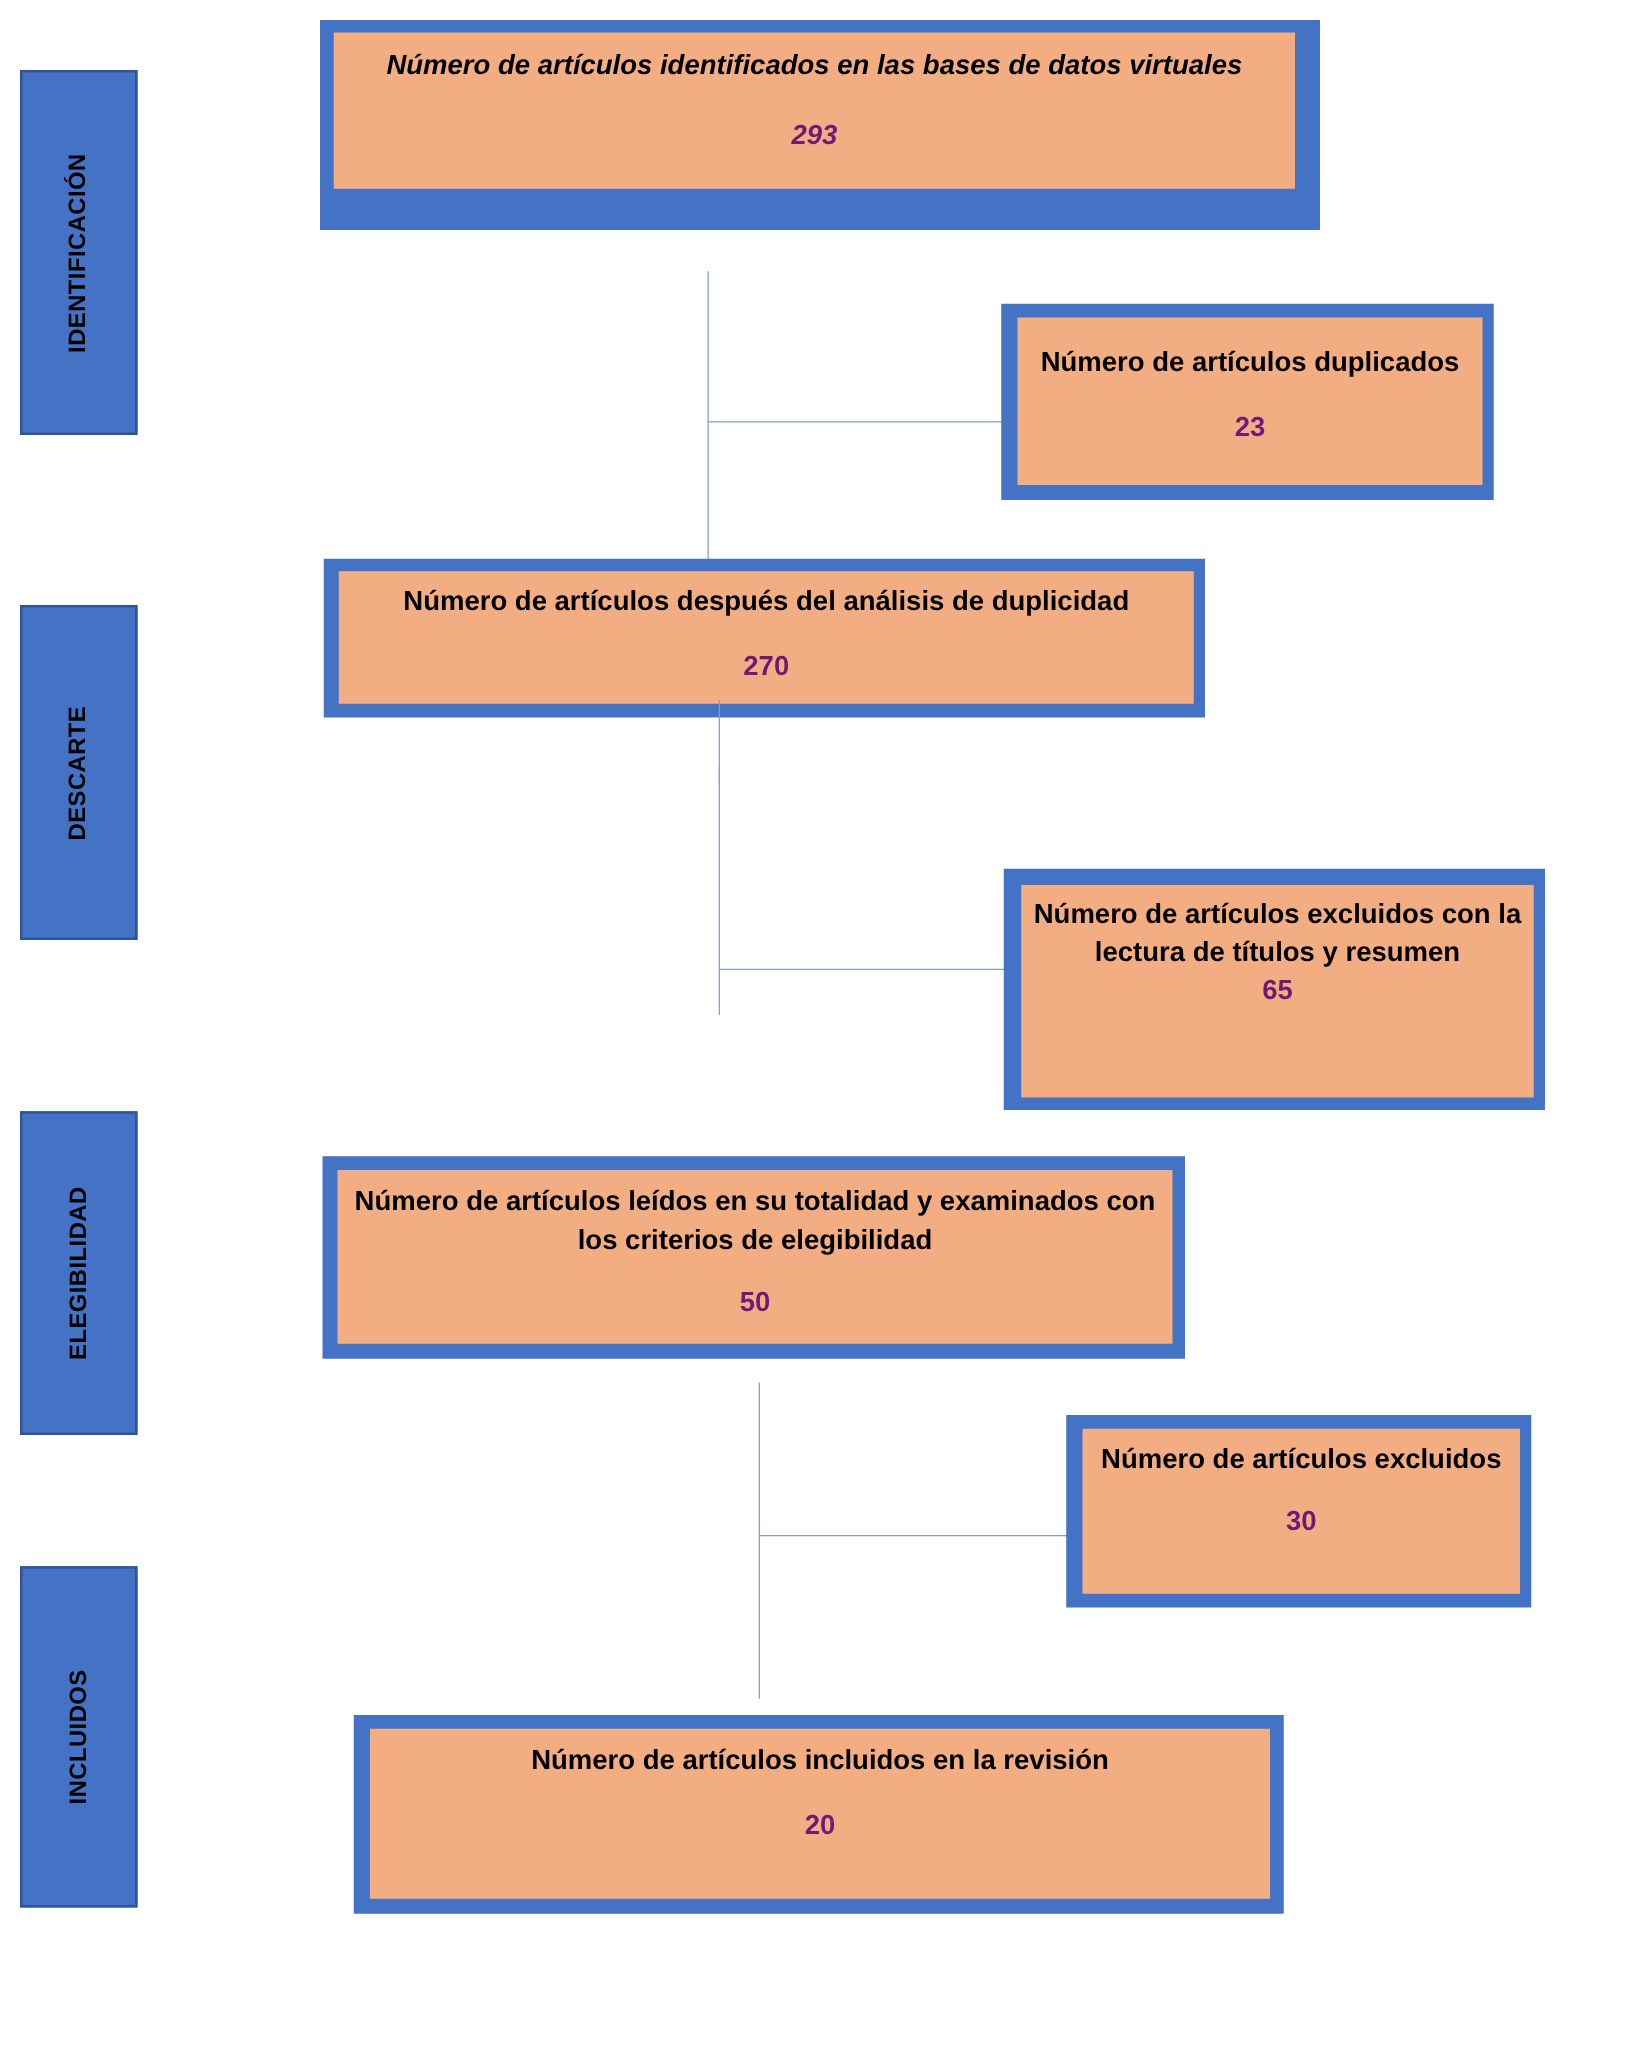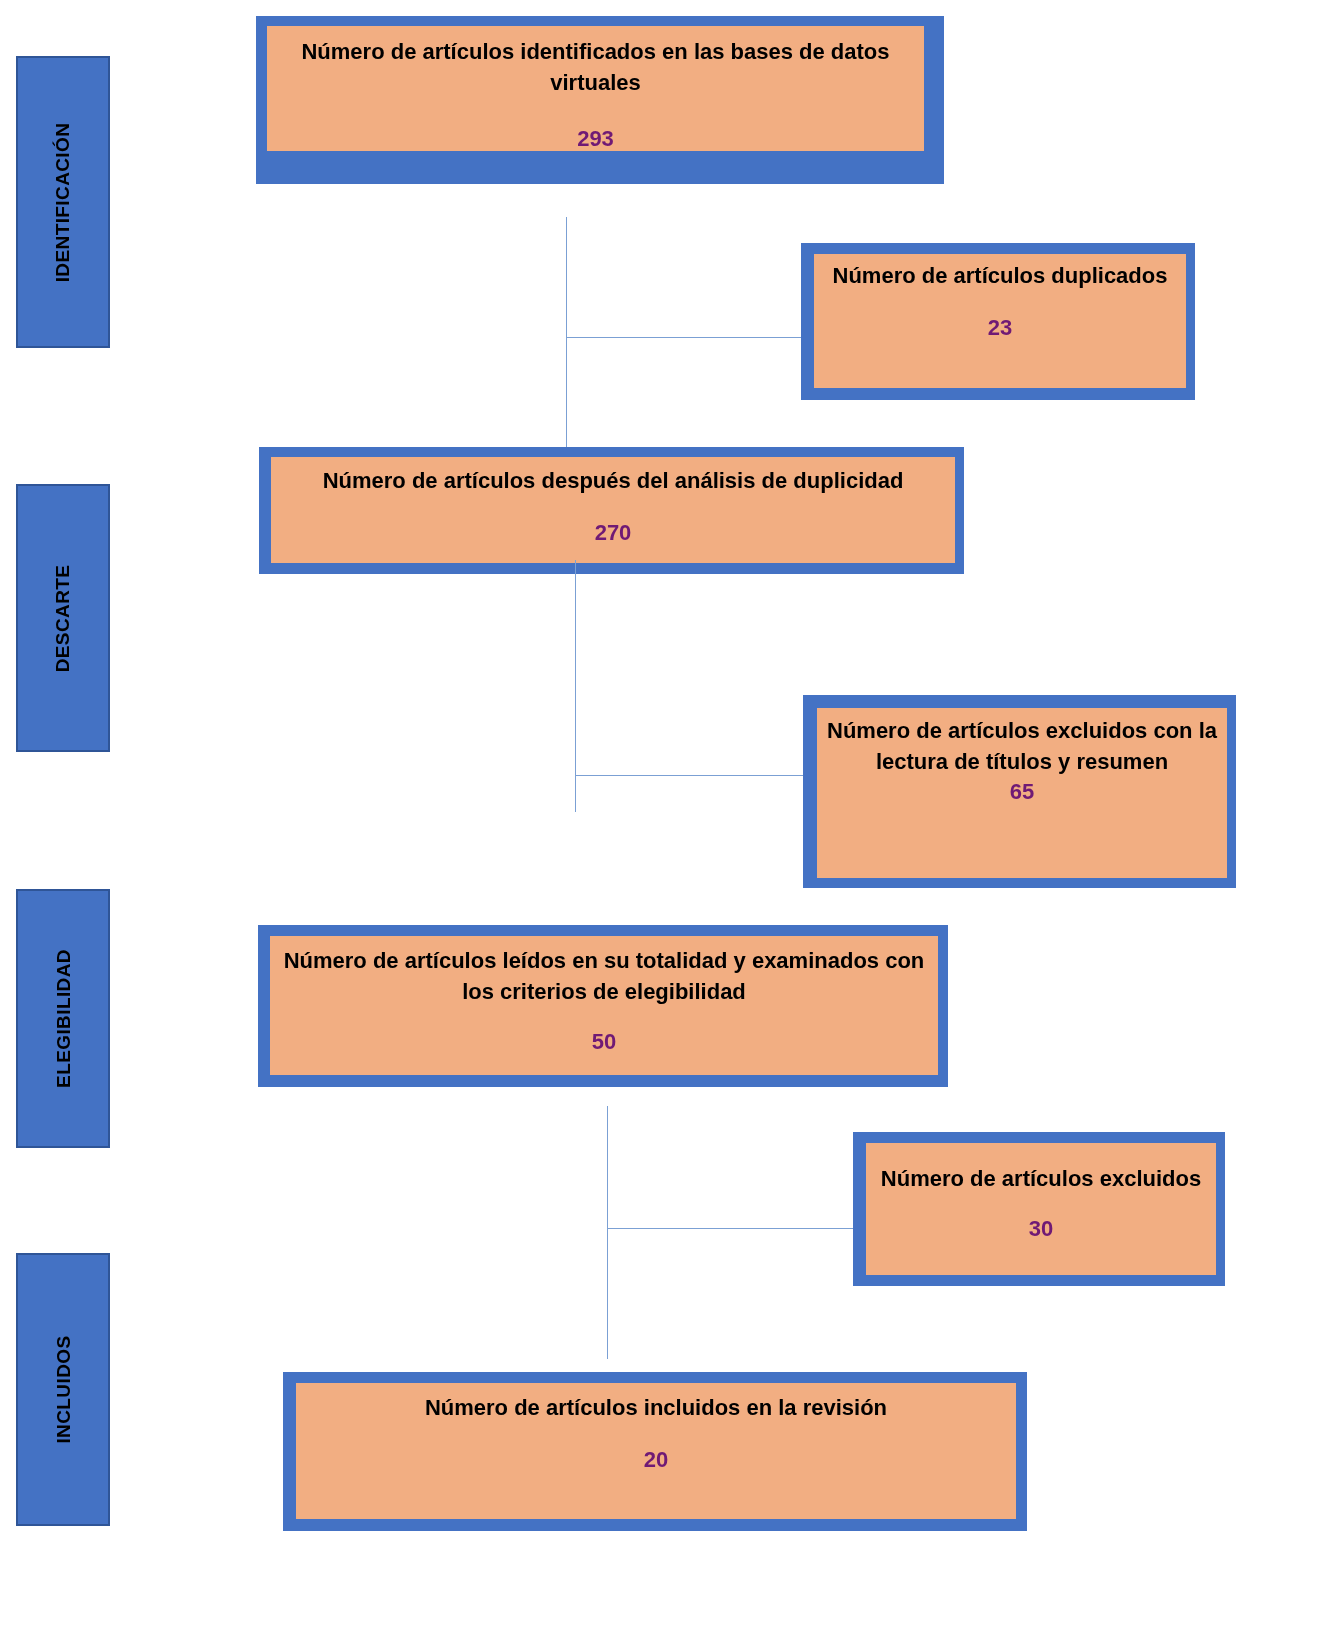--- a/index.html
+++ b/index.html
@@ -116,29 +116,29 @@
   <div class="conn-v" style="left:566px; top:217px; height:248px;"></div>
   <div class="conn-h" style="left:566px; top:337px; width:237px;"></div>
 
   <div class="conn-v conn-over" style="left:575px; top:560px; height:68px;"></div>
   <div class="conn-v" style="left:575px; top:612px; height:200px;"></div>
   <div class="conn-h" style="left:575px; top:775px; width:232px;"></div>
 
   <div class="conn-v" style="left:607px; top:1106px; height:253px;"></div>
   <div class="conn-h" style="left:607px; top:1228px; width:248px;"></div>
 
-  <div class="node" style="left:256px; top:16px; width:688px; height:168px;">
+  <div class="node" style="left:256px; top:16px; width:800px; height:168px;font-style:italic;">
     <div class="node-fill" style="left:11px; top:10px; right:20px; bottom:33px; padding-top:10px;">
       <div class="node-text">Número de artículos identificados en las bases de datos virtuales</div>
       <div class="node-count" style="margin-top:28px;">293</div>
     </div>
   </div>
 
   <div class="node" style="left:801px; top:243px; width:394px; height:157px;">
-    <div class="node-fill" style="left:13px; top:11px; right:9px; bottom:12px; padding-top:6px;">
+    <div class="node-fill" style="left:13px; top:11px; right:9px; bottom:12px; padding-top:20px;">
       <div class="node-text">Número de artículos duplicados</div>
       <div class="node-count" style="margin-top:24px;">23</div>
     </div>
   </div>
 
   <div class="node" style="left:259px; top:447px; width:705px; height:127px;">
     <div class="node-fill" style="left:12px; top:10px; right:9px; bottom:11px; padding-top:8px;">
       <div class="node-text">Número de artículos después del análisis de duplicidad</div>
       <div class="node-count" style="margin-top:24px;">270</div>
     </div>
@@ -152,21 +152,21 @@
   </div>
 
   <div class="node" style="left:258px; top:925px; width:690px; height:162px;">
     <div class="node-fill" style="left:12px; top:11px; right:10px; bottom:12px; padding-top:9px;">
       <div class="node-text">Número de artículos leídos en su totalidad y examinados con los criterios de elegibilidad</div>
       <div class="node-count" style="margin-top:22px;">50</div>
     </div>
   </div>
 
   <div class="node" style="left:853px; top:1132px; width:372px; height:154px;">
-    <div class="node-fill" style="left:13px; top:11px; right:9px; bottom:11px; padding-top:20px;">
+    <div class="node-fill" style="left:13px; top:11px; right:9px; bottom:11px; padding-top:8px;">
       <div class="node-text">Número de artículos excluidos</div>
       <div class="node-count" style="margin-top:22px;">30</div>
     </div>
   </div>
 
   <div class="node" style="left:283px; top:1358px; width:744px; height:159px;margin-top:14px;">
     <div class="node-fill" style="left:13px; top:11px; right:11px; bottom:12px; padding-top:9px;">
       <div class="node-text">Número de artículos incluidos en la revisión</div>
       <div class="node-count" style="margin-top:24px;">20</div>
     </div>

